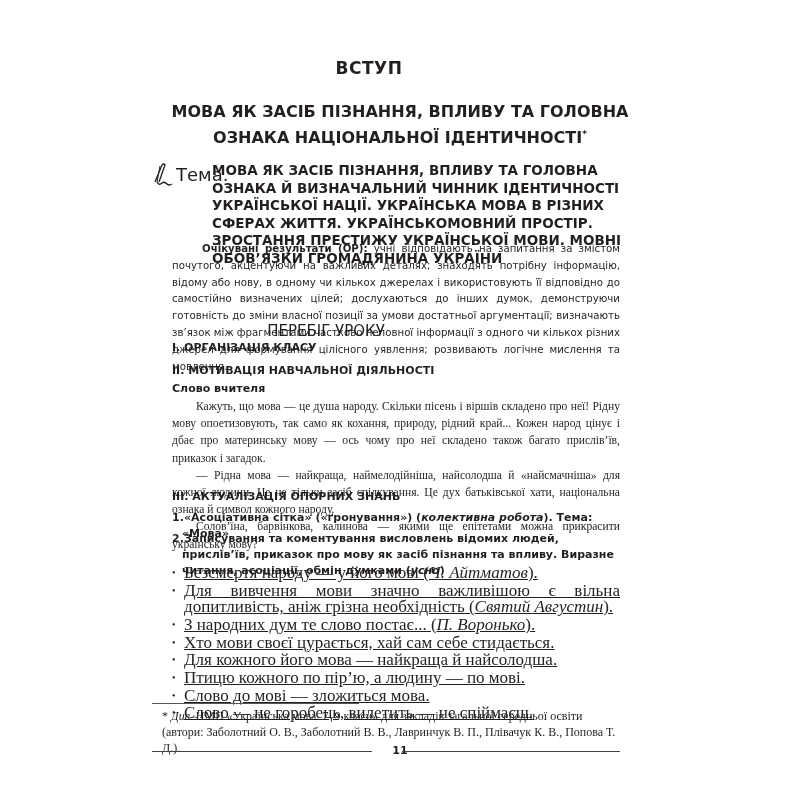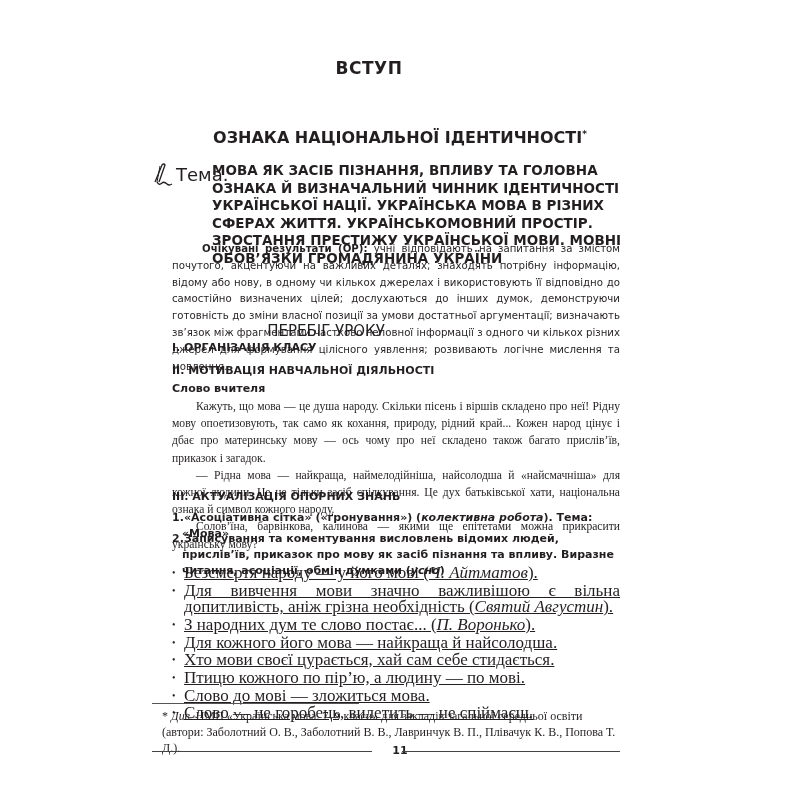--- a/index.html
+++ b/index.html
@@ -33,21 +33,21 @@
   i { font-style:italic; }
 </style>
 </head>
 <body>
 
 <div class="page">
 
   <div class="h-main sans">ВСТУП</div>
 
   <div class="h-sub sans">
-    <br>
+    <span>МОВА ЯК ЗАСІБ ПІЗНАННЯ, ВПЛИВУ ТА ГОЛОВНА</span><br>
     <span>ОЗНАКА НАЦІОНАЛЬНОЇ ІДЕНТИЧНОСТІ</span><sup>*</sup>
   </div>
 
   <div class="tema sans">
     <svg class="tema-icon" viewBox="0 0 26 26">
       <path d="M5 20 L12 3 Q14 1 15 3 L9 20 M7 20 Q9 24 12 21 Q14 19 17 22 Q19 24 22 22" fill="none" stroke="#231f20" stroke-width="1.3"></path>
       <path d="M7 20 L10 4" fill="none" stroke="#231f20" stroke-width="1"></path>
     </svg>
     <span class="tema-label">Тема.</span>
     <div class="tema-text">МОВА ЯК ЗАСІБ ПІЗНАННЯ, ВПЛИВУ ТА ГОЛОВНА ОЗНАКА Й ВИЗНАЧАЛЬНИЙ ЧИННИК ІДЕНТИЧНОСТІ УКРАЇНСЬКОЇ НАЦІЇ. УКРАЇНСЬКА МОВА В РІЗНИХ СФЕРАХ ЖИТТЯ. УКРАЇНСЬКОМОВНИЙ ПРОСТІР. ЗРОСТАННЯ ПРЕСТИЖУ УКРАЇНСЬКОЇ МОВИ. МОВНІ ОБОВ’ЯЗКИ ГРОМАДЯНИНА УКРАЇНИ</div>
@@ -79,22 +79,22 @@
 
   <div class="item sans" style="top:531px;">
     <span class="num">2.</span>
     <span class="txt"><span style="padding-left:2px">Записування та коментування висловлень відомих людей, прислів’їв, приказок про мову як засіб пізнання та впливу. Виразне читання, асоціації, обмін думками (</span><i>усно</i><span>)</span></span>
   </div>
 
   <ul class="bullets serif" style="top:565px;">
     <li><span>Безсмертя народу — у його мові (</span><i>Ч. Айтматов</i><span>).</span></li>
     <li><span>Для вивчення мови значно важливішою є вільна допитливість, аніж грізна необхідність (</span><i>Святий Августин</i><span>).</span></li>
     <li><span>З народних дум те слово постає... (</span><i>П. Воронько</i><span>).</span></li>
+    <li><span>Хто мови своєї цурається, хай сам себе стидається.</span></li>
     <li><span>Для кожного його мова — найкраща й найсолодша.</span></li>
-    <li><span>Хто мови своєї цурається, хай сам себе стидається.</span></li>
     <li><span>Птицю кожного по пір’ю, а людину — по мові.</span></li>
     <li><span>Слово до мові — зложиться мова.</span></li>
     <li><span>Слово — не горобець, вилетить — не спіймаєш.</span></li>
   </ul>
 
   <div class="fn-rule"></div>
   <div class="footnote serif">
     <span>*</span>
     <i>Див.</i><span> НМП «Українська мова. 7–9 класи» для закладів загальної середньої освіти (автори: Заболотний О. В., Заболотний В. В., Лавринчук В. П., Плівачук К. В., Попова Т. Д.).</span>
   </div>

